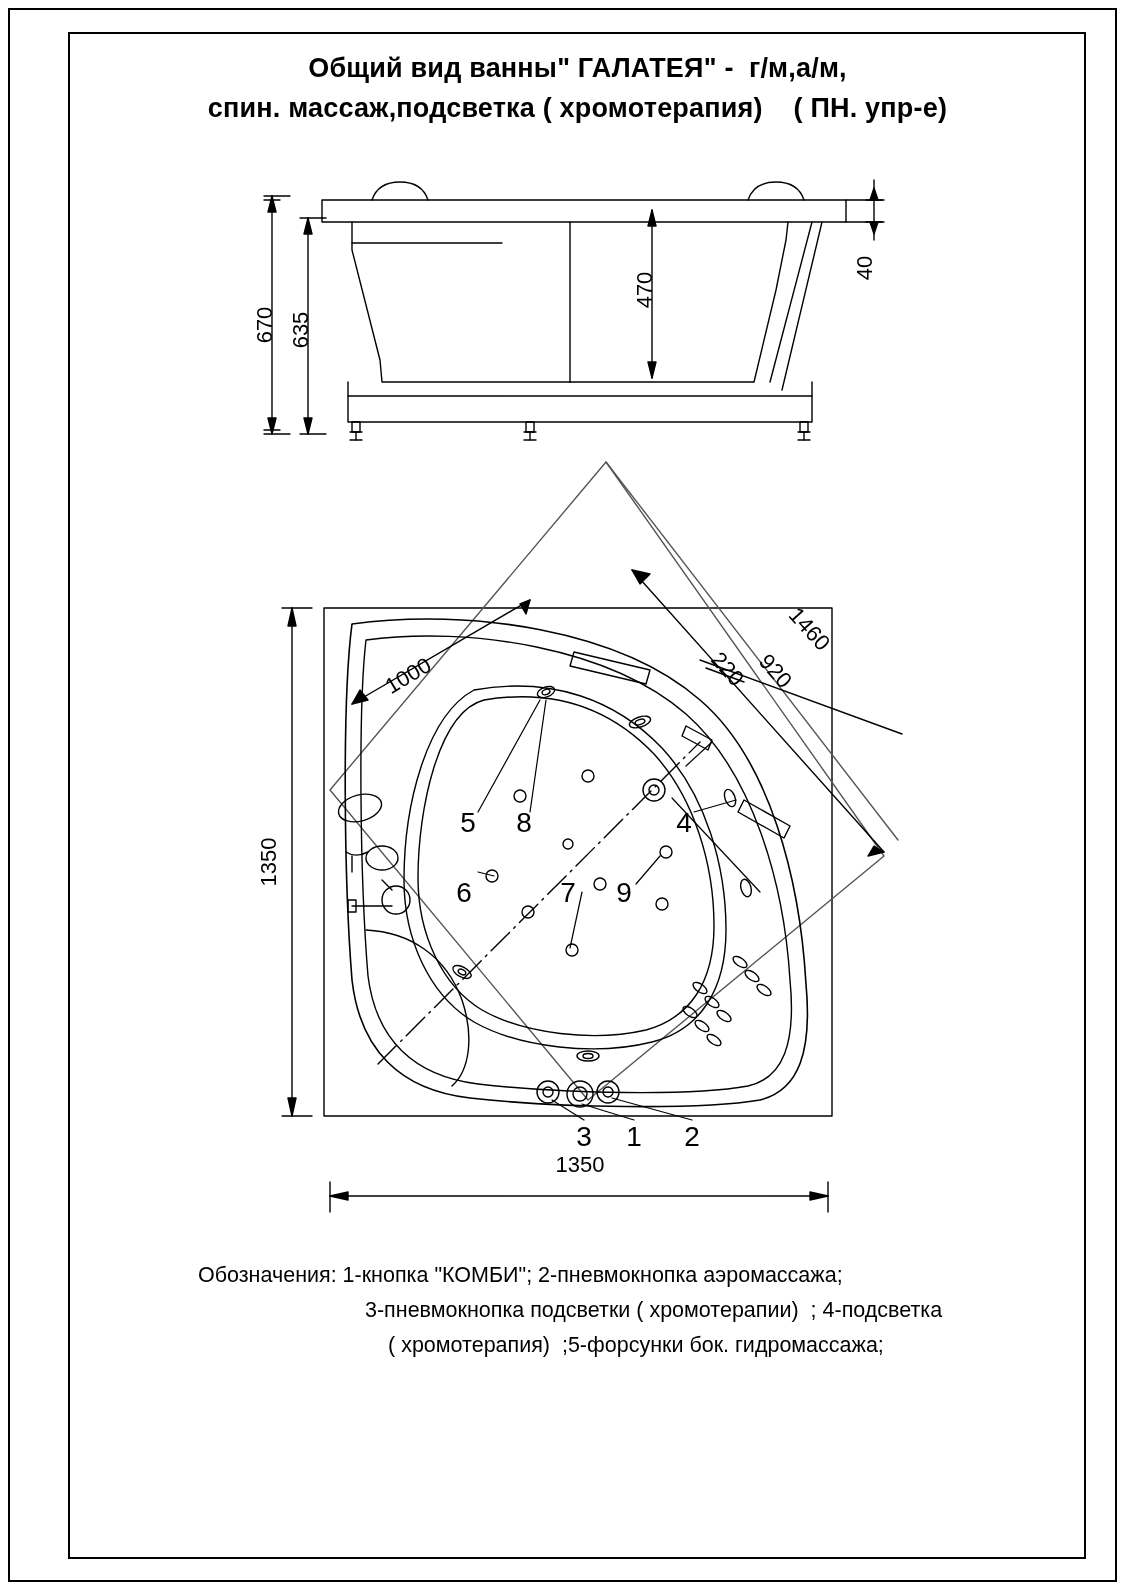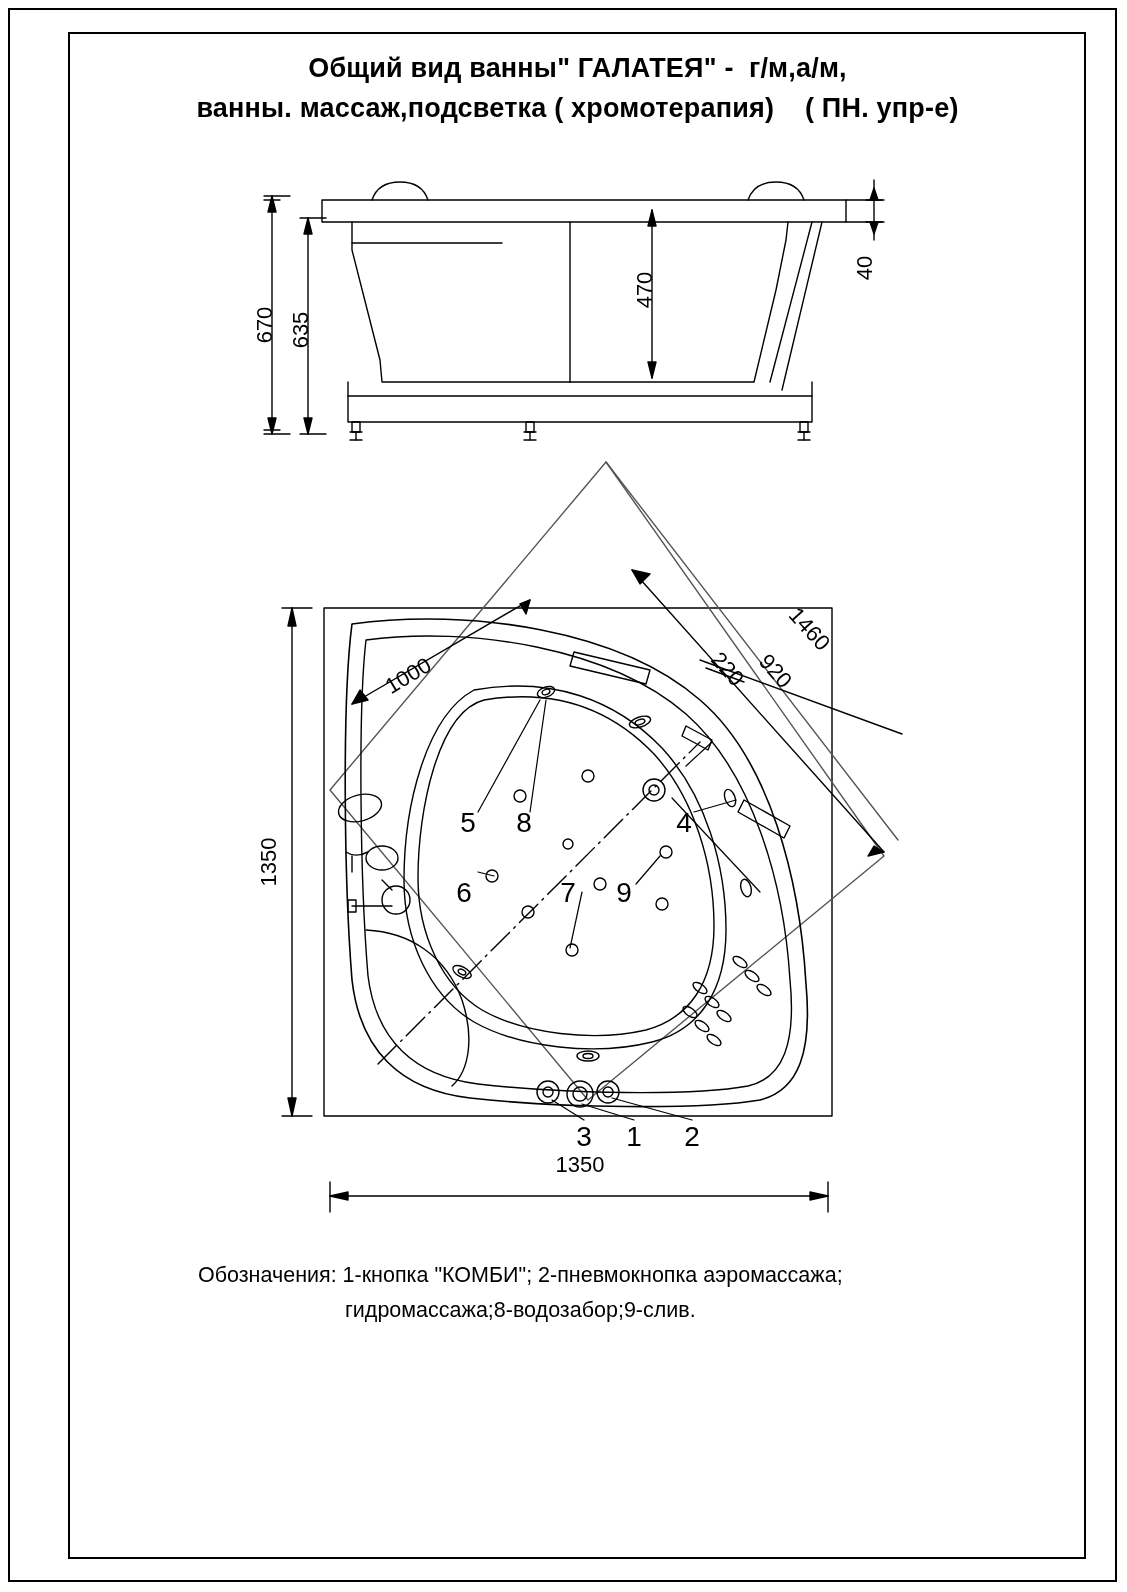--- a/index.html
+++ b/index.html
@@ -77,21 +77,21 @@
 </head>
 <body>
 
 <div id="page">
 
   <div class="frame-outer"></div>
   <div class="frame-inner"></div>
 
   <div class="title-block">
     <div class="title-line">Общий вид ванны" ГАЛАТЕЯ" -  г/м,а/м,</div>
-    <div class="title-line">ванны. массаж,подсветка ( хромотерапия)    ( ПН. упр-е)</div>
+    <div class="title-line">спин. массаж,подсветка ( хромотерапия)    ( ПН. упр-е)</div>
   </div>
 
   <svg class="drawing" viewBox="0 0 1127 1592">
     <g stroke="#000" fill="none" stroke-width="1.4" stroke-linejoin="round" stroke-linecap="round">
 
       <g>
 
         <rect x="322" y="200" width="524" height="22"></rect>
 
         <path d="M372,200 q6,-18 28,-18 q22,0 28,18"></path>
@@ -302,16 +302,17 @@
       <text x="568" y="902" text-anchor="middle">7</text>
       <text x="624" y="902" text-anchor="middle">9</text>
       <text x="584" y="1146" text-anchor="middle">3</text>
       <text x="634" y="1146" text-anchor="middle">1</text>
       <text x="692" y="1146" text-anchor="middle">2</text>
     </g>
   </svg>
 
   <div class="legend-block">
     <div class="legend-line lg-0">Обозначения: 1-кнопка "КОМБИ"; 2-пневмокнопка аэромассажа;</div>
-    <div class="legend-line lg-4">гидромассажа;8-водозабор;9-слив.</div>
+    <div class="legend-line lg-1">3-пневмокнопка подсветки ( хромотерапии)  ; 4-подсветка</div>
+    <div class="legend-line lg-2">( хромотерапия)  ;5-форсунки бок. гидромассажа;</div>
   </div>
 
 </div>
 
 </body></html>

